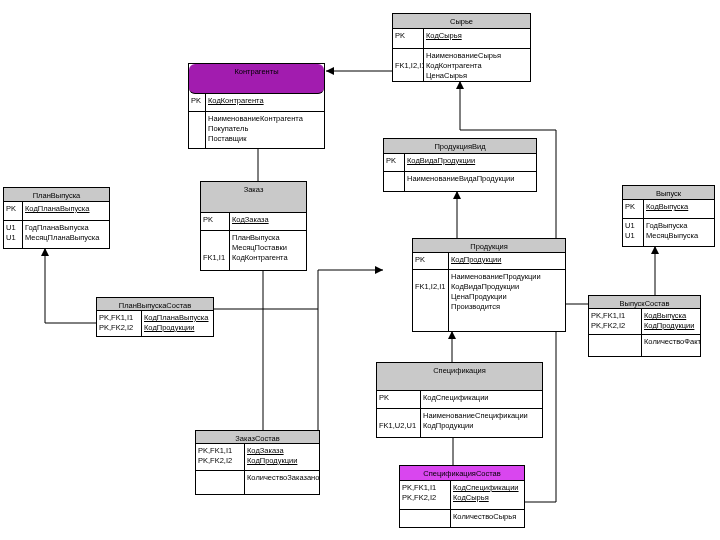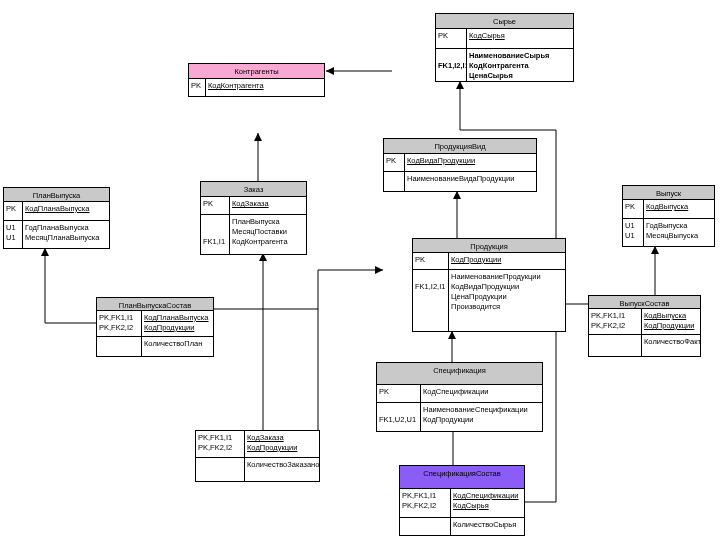--- a/index.html
+++ b/index.html
@@ -65,52 +65,67 @@
       <g>
         <polyline points="604,304 539,304" fill="none" stroke="#000000" stroke-width="1"></polyline>
         <polygon points="539,304 547,300 547,308" fill="#000000"></polygon>
       </g>
       <g>
         <polyline points="525,502 556,502 556,130 460,130 460,81" fill="none" stroke="#000000" stroke-width="1"></polyline>
         <polygon points="460,81 456,89 464,89" fill="#000000"></polygon>
       </g>
     </svg>
   <div id="tables">
-      <div class="ent" style="left: 392px; top: 13px; width: 139px; border-color: rgb(0, 0, 0); margin-left: 43px;">
+      <div class="ent" style="left: 392px; top: 13px; width: 139px; border-color: rgb(0, 0, 0);">
         <div class="ent-hd" style="height: 15px; background: rgb(201, 201, 201);">Сырье</div>
         <div class="sec pk" style="height: 19px;">
           <div class="vdiv" style="left: 30px; background: rgb(0, 0, 0);"></div>
           <div class="line">
             <div class="kcol" style="width: 30px;">PK</div>
             <div class="fcol u">КодСырья</div>
           </div>
         </div>
-        <div class="sec attr" style="height: 33px; font-weight: bold;">
+        <div class="sec attr" style="height: 33px;">
           <div class="vdiv" style="left: 30px; background: rgb(0, 0, 0);"></div>
           <div class="line">
             <div class="kcol" style="width: 30px;"></div>
             <div class="fcol">НаименованиеСырья</div>
           </div>
           <div class="line">
             <div class="kcol" style="width: 30px;">FK1,I2,I1</div>
             <div class="fcol">КодКонтрагента</div>
           </div>
           <div class="line">
             <div class="kcol" style="width: 30px;"></div>
             <div class="fcol">ЦенаСырья</div>
           </div>
         </div>
       </div>
       <div class="ent" style="left: 188px; top: 63px; width: 137px; border-color: rgb(0, 0, 0);">
-        <div class="ent-hd" style="height: 15px; background: #f9a8d4;">Контрагенты</div>
+        <div class="ent-hd" style="height: 30px; background: #a21caf; border-radius: 6px;">Контрагенты</div>
         <div class="sec pk" style="height: 17px;">
           <div class="vdiv" style="left: 16px; background: rgb(0, 0, 0);"></div>
           <div class="line">
             <div class="kcol" style="width: 16px;">PK</div>
             <div class="fcol u">КодКонтрагента</div>
+          </div>
+        </div>
+        <div class="sec attr" style="height: 37px;">
+          <div class="vdiv" style="left: 16px; background: rgb(0, 0, 0);"></div>
+          <div class="line">
+            <div class="kcol" style="width: 16px;"></div>
+            <div class="fcol">НаименованиеКонтрагента</div>
+          </div>
+          <div class="line">
+            <div class="kcol" style="width: 16px;"></div>
+            <div class="fcol">Покупатель</div>
+          </div>
+          <div class="line">
+            <div class="kcol" style="width: 16px;"></div>
+            <div class="fcol">Поставщик</div>
           </div>
         </div>
       </div>
       <div class="ent" style="left: 383px; top: 138px; width: 154px; border-color: rgb(0, 0, 0);">
         <div class="ent-hd" style="height: 15px; background: rgb(201, 201, 201);">ПродукцияВид</div>
         <div class="sec pk" style="height: 17px;">
           <div class="vdiv" style="left: 20px; background: rgb(0, 0, 0);"></div>
           <div class="line">
             <div class="kcol" style="width: 20px;">PK</div>
             <div class="fcol u">КодВидаПродукции</div>
@@ -139,21 +154,21 @@
             <div class="kcol" style="width: 18px;">U1</div>
             <div class="fcol">ГодПланаВыпуска</div>
           </div>
           <div class="line">
             <div class="kcol" style="width: 18px;">U1</div>
             <div class="fcol">МесяцПланаВыпуска</div>
           </div>
         </div>
       </div>
       <div class="ent" style="left: 200px; top: 181px; width: 107px; border-color: rgb(0, 0, 0);">
-        <div class="ent-hd" style="height: 15px; background: rgb(201, 201, 201);">Заказ</div>
+        <div class="ent-hd" style="height: 31px; background: rgb(201, 201, 201);">Заказ</div>
         <div class="sec pk" style="height: 17px;">
           <div class="vdiv" style="left: 28px; background: rgb(0, 0, 0);"></div>
           <div class="line">
             <div class="kcol" style="width: 28px;">PK</div>
             <div class="fcol u">КодЗаказа</div>
           </div>
         </div>
         <div class="sec attr" style="height: 40px;">
           <div class="vdiv" style="left: 28px; background: rgb(0, 0, 0);"></div>
           <div class="line">
@@ -226,27 +241,20 @@
           <div class="vdiv" style="left: 44px; background: rgb(0, 0, 0);"></div>
           <div class="line">
             <div class="kcol" style="width: 44px;">PK,FK1,I1</div>
             <div class="fcol u">КодПланаВыпуска</div>
           </div>
           <div class="line">
             <div class="kcol" style="width: 44px;">PK,FK2,I2</div>
             <div class="fcol u">КодПродукции</div>
           </div>
         </div>
-        <div class="sec attr" style="height: 20px;">
-          <div class="vdiv" style="left: 44px; background: rgb(0, 0, 0);"></div>
-          <div class="line">
-            <div class="kcol" style="width: 44px;"></div>
-            <div class="fcol">КоличествоПлан</div>
-          </div>
-        </div>
       </div>
       <div class="ent" style="left: 588px; top: 295px; width: 113px; border-color: rgb(0, 0, 0);">
         <div class="ent-hd" style="height: 13px; background: rgb(201, 201, 201);">ВыпускСостав</div>
         <div class="sec pk" style="height: 25px;">
           <div class="vdiv" style="left: 52px; background: rgb(0, 0, 0);"></div>
           <div class="line">
             <div class="kcol" style="width: 52px;">PK,FK1,I1</div>
             <div class="fcol u">КодВыпуска</div>
           </div>
           <div class="line">
@@ -256,62 +264,63 @@
         </div>
         <div class="sec attr" style="height: 22px;">
           <div class="vdiv" style="left: 52px; background: rgb(0, 0, 0);"></div>
           <div class="line">
             <div class="kcol" style="width: 52px;"></div>
             <div class="fcol">КоличествоФакт</div>
           </div>
         </div>
       </div>
       <div class="ent" style="left: 376px; top: 362px; width: 167px; border-color: rgb(0, 0, 0);">
-        <div class="ent-hd" style="height: 22px; background: rgb(201, 201, 201);">Спецификация</div>
+        <div class="ent-hd" style="height: 28px; background: rgb(201, 201, 201);">Спецификация</div>
         <div class="sec pk" style="height: 17px;">
           <div class="vdiv" style="left: 43px; background: rgb(0, 0, 0);"></div>
           <div class="line">
             <div class="kcol" style="width: 43px;">PK</div>
             <div class="fcol">КодСпецификации</div>
           </div>
         </div>
         <div class="sec attr" style="height: 29px;">
           <div class="vdiv" style="left: 43px; background: rgb(0, 0, 0);"></div>
           <div class="line">
             <div class="kcol" style="width: 43px;"></div>
             <div class="fcol">НаименованиеСпецификации</div>
           </div>
           <div class="line">
             <div class="kcol" style="width: 43px;">FK1,U2,U1</div>
             <div class="fcol">КодПродукции</div>
           </div>
         </div>
       </div>
       <div class="ent" style="left: 195px; top: 430px; width: 125px; border-color: rgb(0, 0, 0);">
+        <div class="ent-hd" style="height: 13px; background: rgb(201, 201, 201);">ЗаказСостав</div>
         <div class="sec pk" style="height: 26px;">
           <div class="vdiv" style="left: 48px; background: rgb(0, 0, 0);"></div>
           <div class="line">
             <div class="kcol" style="width: 48px;">PK,FK1,I1</div>
             <div class="fcol u">КодЗаказа</div>
           </div>
           <div class="line">
             <div class="kcol" style="width: 48px;">PK,FK2,I2</div>
             <div class="fcol u">КодПродукции</div>
           </div>
         </div>
         <div class="sec attr" style="height: 24px;">
           <div class="vdiv" style="left: 48px; background: rgb(0, 0, 0);"></div>
           <div class="line">
             <div class="kcol" style="width: 48px;"></div>
             <div class="fcol">КоличествоЗаказано</div>
           </div>
         </div>
       </div>
       <div class="ent" style="left: 399px; top: 465px; width: 126px; border-color: rgb(0, 0, 0);">
-        <div class="ent-hd" style="height: 23px; background: #8b5cf6;">СпецификацияСостав</div>
+        <div class="ent-hd" style="height: 15px; background: #d946ef;">СпецификацияСостав</div>
         <div class="sec pk" style="height: 28px;">
           <div class="vdiv" style="left: 50px; background: rgb(0, 0, 0);"></div>
           <div class="line">
             <div class="kcol" style="width: 50px;">PK,FK1,I1</div>
             <div class="fcol u">КодСпецификации</div>
           </div>
           <div class="line">
             <div class="kcol" style="width: 50px;">PK,FK2,I2</div>
             <div class="fcol u">КодСырья</div>
           </div>

